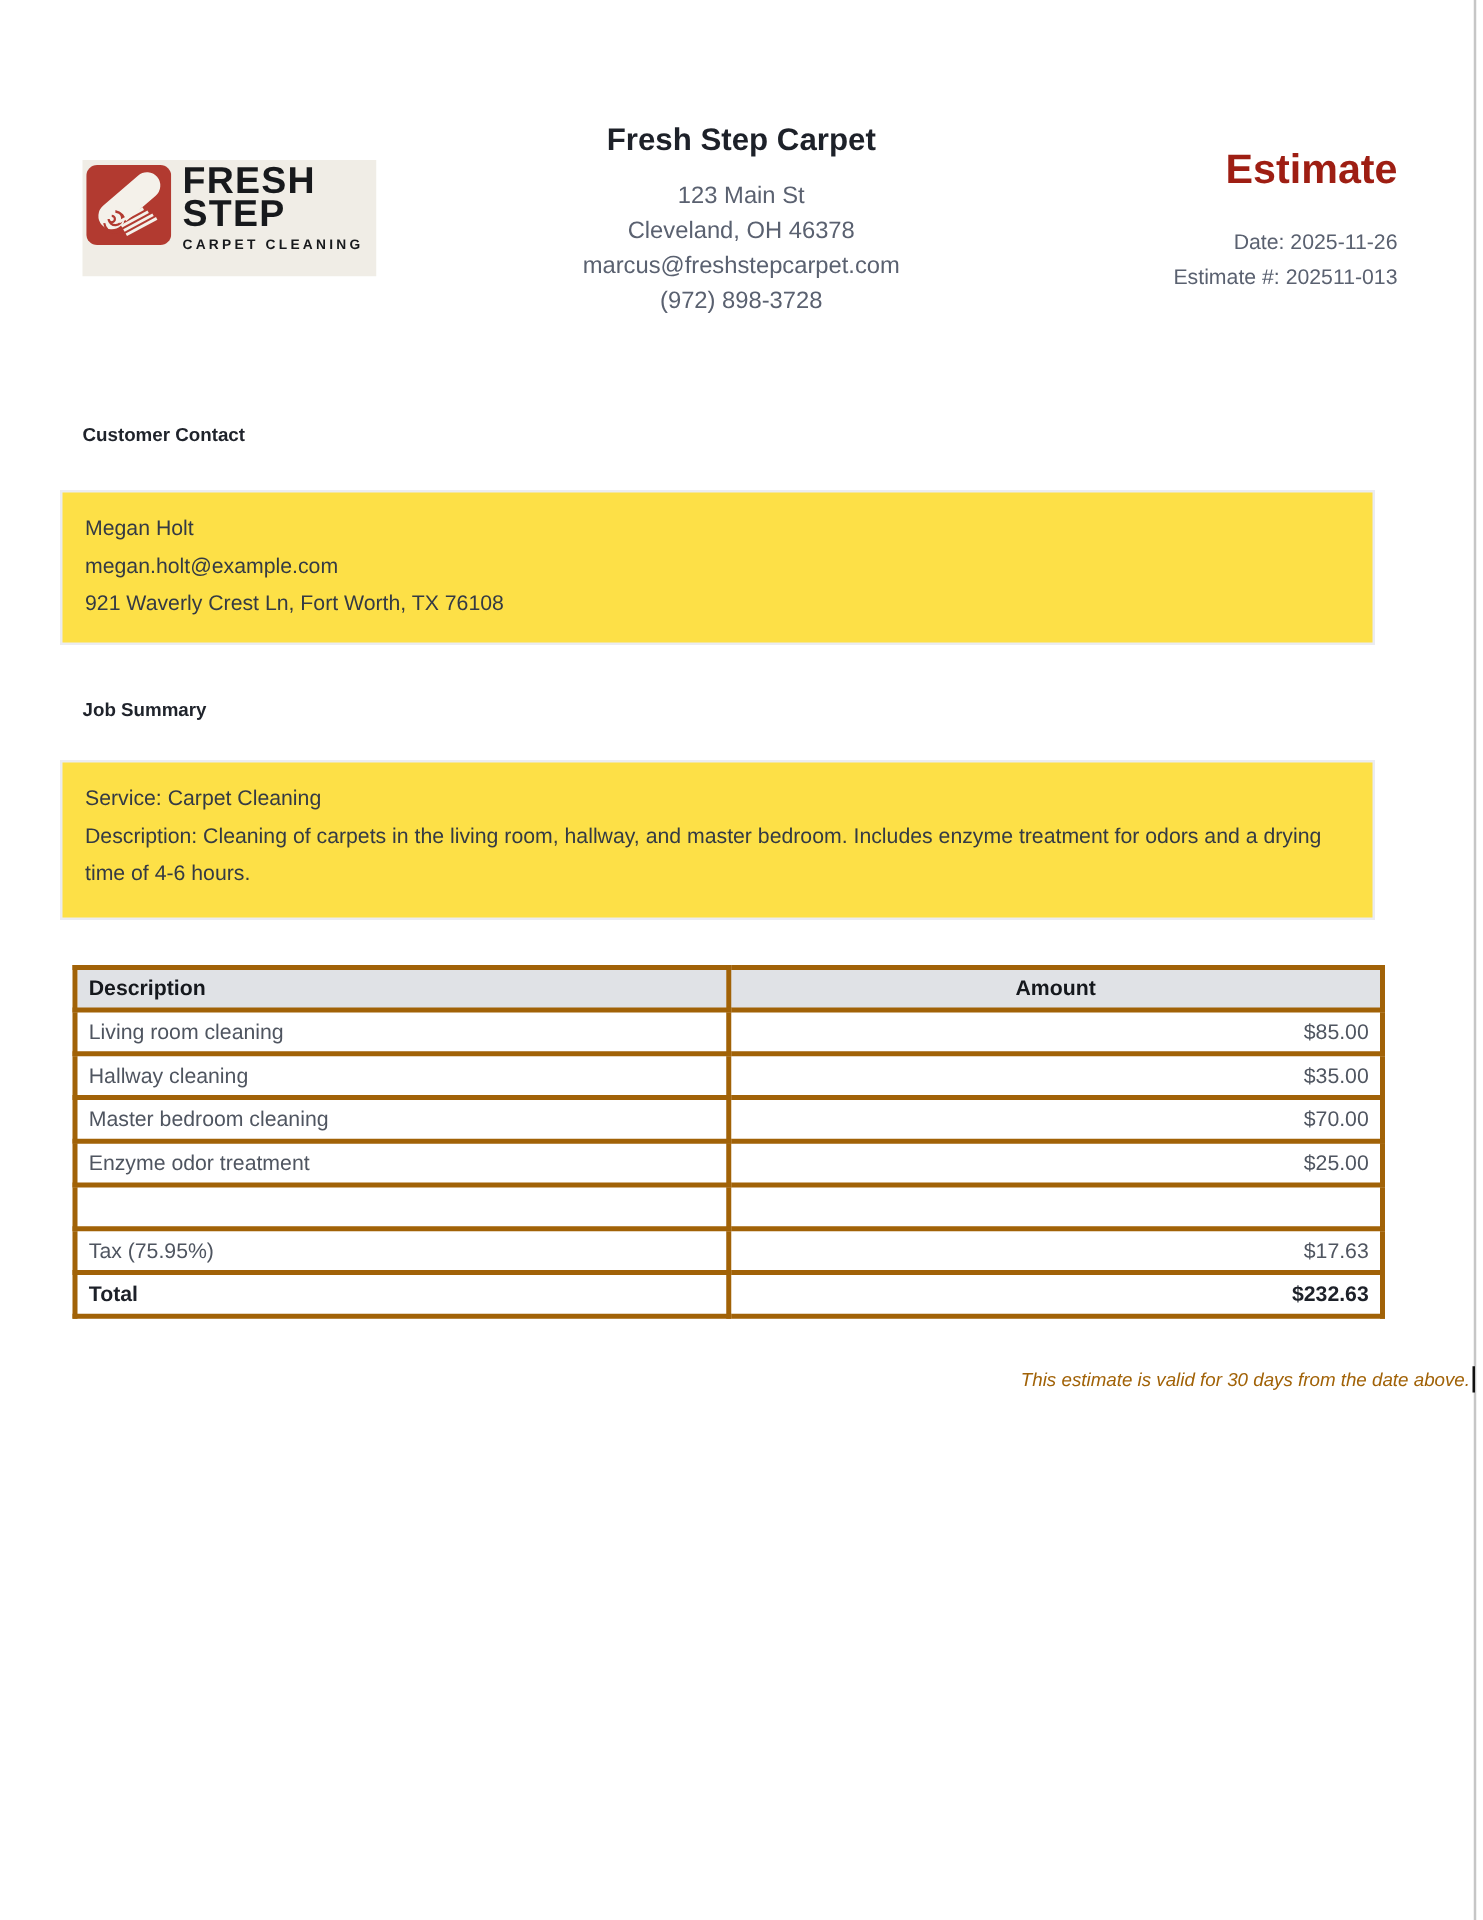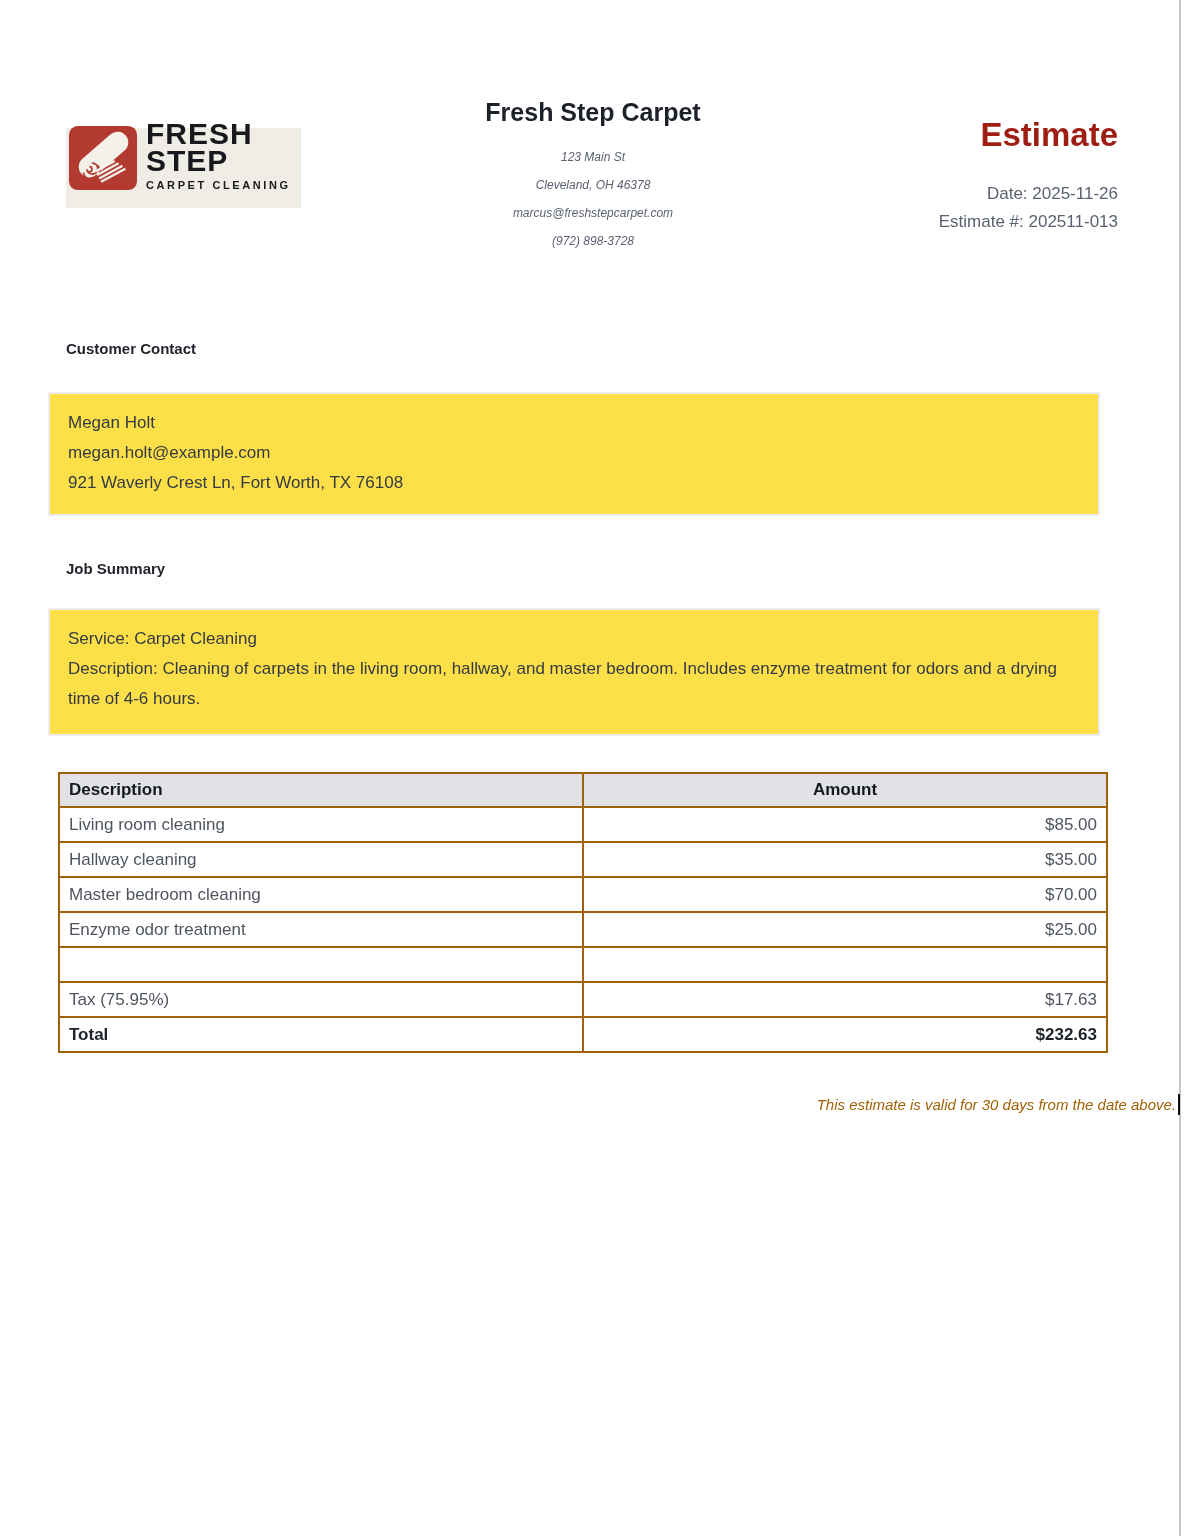--- a/index.html
+++ b/index.html
@@ -9,31 +9,31 @@
     font-family:"Liberation Sans", sans-serif;
     color:#1d2129; overflow:hidden;
   }
 
   
   .page-edge { position:absolute; left:1179px; top:0; width:2px; height:1536px; background:#c6c6c6; }
 
   
   .logo {
     position:absolute; left:66px; top:128px;
-    display:flex; align-items:flex-end;
-    background:#f0ede6; padding:3px 10px 17px 3px; height:80px;
+    display:flex; align-items:flex-start;
+    background:#f0ede6; padding:3px 10px 17px 3px; height:93px;
   }
   .logo-square { width:68px; height:66px; flex:0 0 auto; }
   .logo-text { margin-left:9px; display:flex; flex-direction:column; }
   .logo-line { font-size:30px; font-weight:bold; line-height:27px; color:#17191c; letter-spacing:1px; }
   .logo-sub { font-size:11px; font-weight:bold; letter-spacing:2.6px; color:#17191c; margin-top:5px; white-space:nowrap; }
 
   .company { position:absolute; left:0; right:0; top:98px; text-align:center; }
   .company-name { font-size:25px; font-weight:bold; color:#1d2129; margin-bottom:16px; }
-  .company-line { font-size:12px; line-height:28px; color:#5a6170;font-style:italic; }
+  .company-line { font-size:19px; line-height:28px; color:#5a6170; }
 
   .estimate-block { position:absolute; right:68px; top:116px; text-align:right; }
   .estimate-title { font-size:33px; font-weight:bold; color:#9e1e13; margin-bottom:26px; }
   .estimate-line { font-size:17px; line-height:28px; color:#5a6170; }
 
   
   .section-heading { position:absolute; left:66px; font-size:15px; font-weight:bold; color:#1f232b; }
   .heading-customer { top:340px; }
   .heading-job { top:560px; }
 
@@ -44,21 +44,21 @@
   }
   .box-customer { top:392px; height:124px; }
   .box-job { top:608px; height:128px; }
 
   
   table.items {
     position:absolute; left:58px; top:772px; width:1050px;
     border-collapse:collapse; table-layout:fixed;
   }
   table.items th, table.items td {
-    border:2px solid #a16207; font-size:17px; padding:0 9px;
+    border:4px solid #a16207; font-size:17px; padding:0 9px;
     overflow:hidden; white-space:nowrap;
   }
   table.items th { background:#e0e2e6; height:34px; text-align:left; color:#15181d; }
   table.items th.amount-col { text-align:center; }
   table.items td { height:35px; color:#4f5560; }
   table.items td.amount-cell { text-align:right; }
   table.items tr.total-row td { font-weight:bold; color:#1d2129; }
   .col-desc { width:50%; } .col-amt { width:50%; }
 
   

